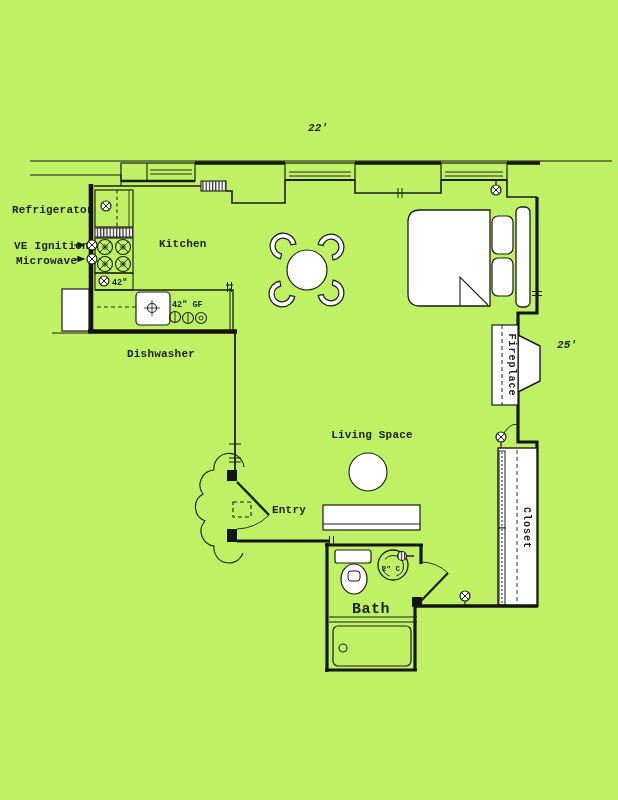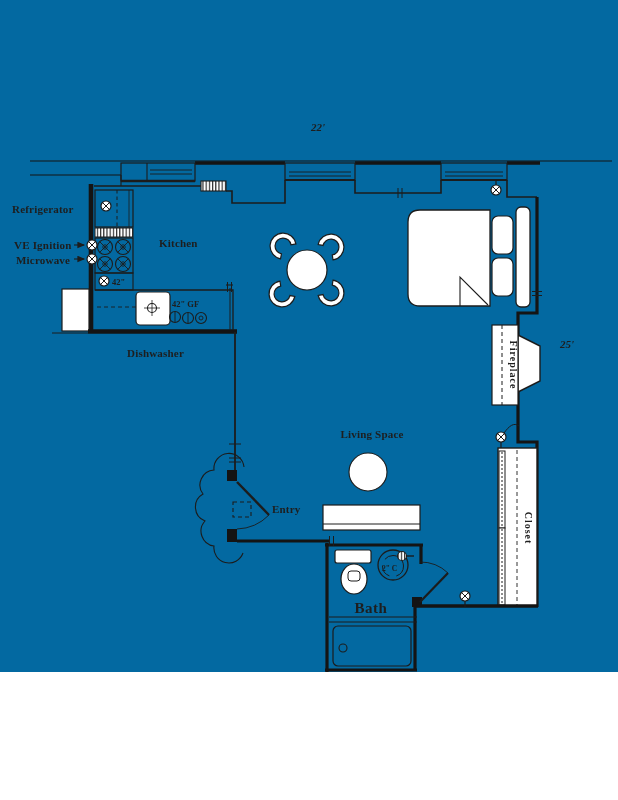--- a/index.html
+++ b/index.html
@@ -1,17 +1,17 @@
 <!DOCTYPE html>
 <html><head>
 <meta charset="utf-8">
 <style>
   html,body{margin:0;padding:0;background:#ffffff;}
-  .page{position:relative;width:618px;height:672px;background:#0369a1;overflow:hidden;
-        font-family:Liberation Serif, serif;}
+  .page{position:relative;width:618px;height:800px;background:#bef264;overflow:hidden;
+        font-family:Liberation Mono, monospace;}
   svg{position:absolute;left:0;top:0;}
   text{fill:#1e1e1e;}
   .lbl{font-weight:bold;font-size:11px;letter-spacing:.2px;}
   .lbl-sm{font-weight:bold;font-size:8.5px;}
   .dim{font-weight:bold;font-style:italic;font-size:11px;}
   .room-rot{font-weight:bold;font-size:10px;letter-spacing:1px;}
   .bath-lbl{font-weight:bold;font-size:15px;letter-spacing:.5px;}
 </style>
 </head>
 <body>

